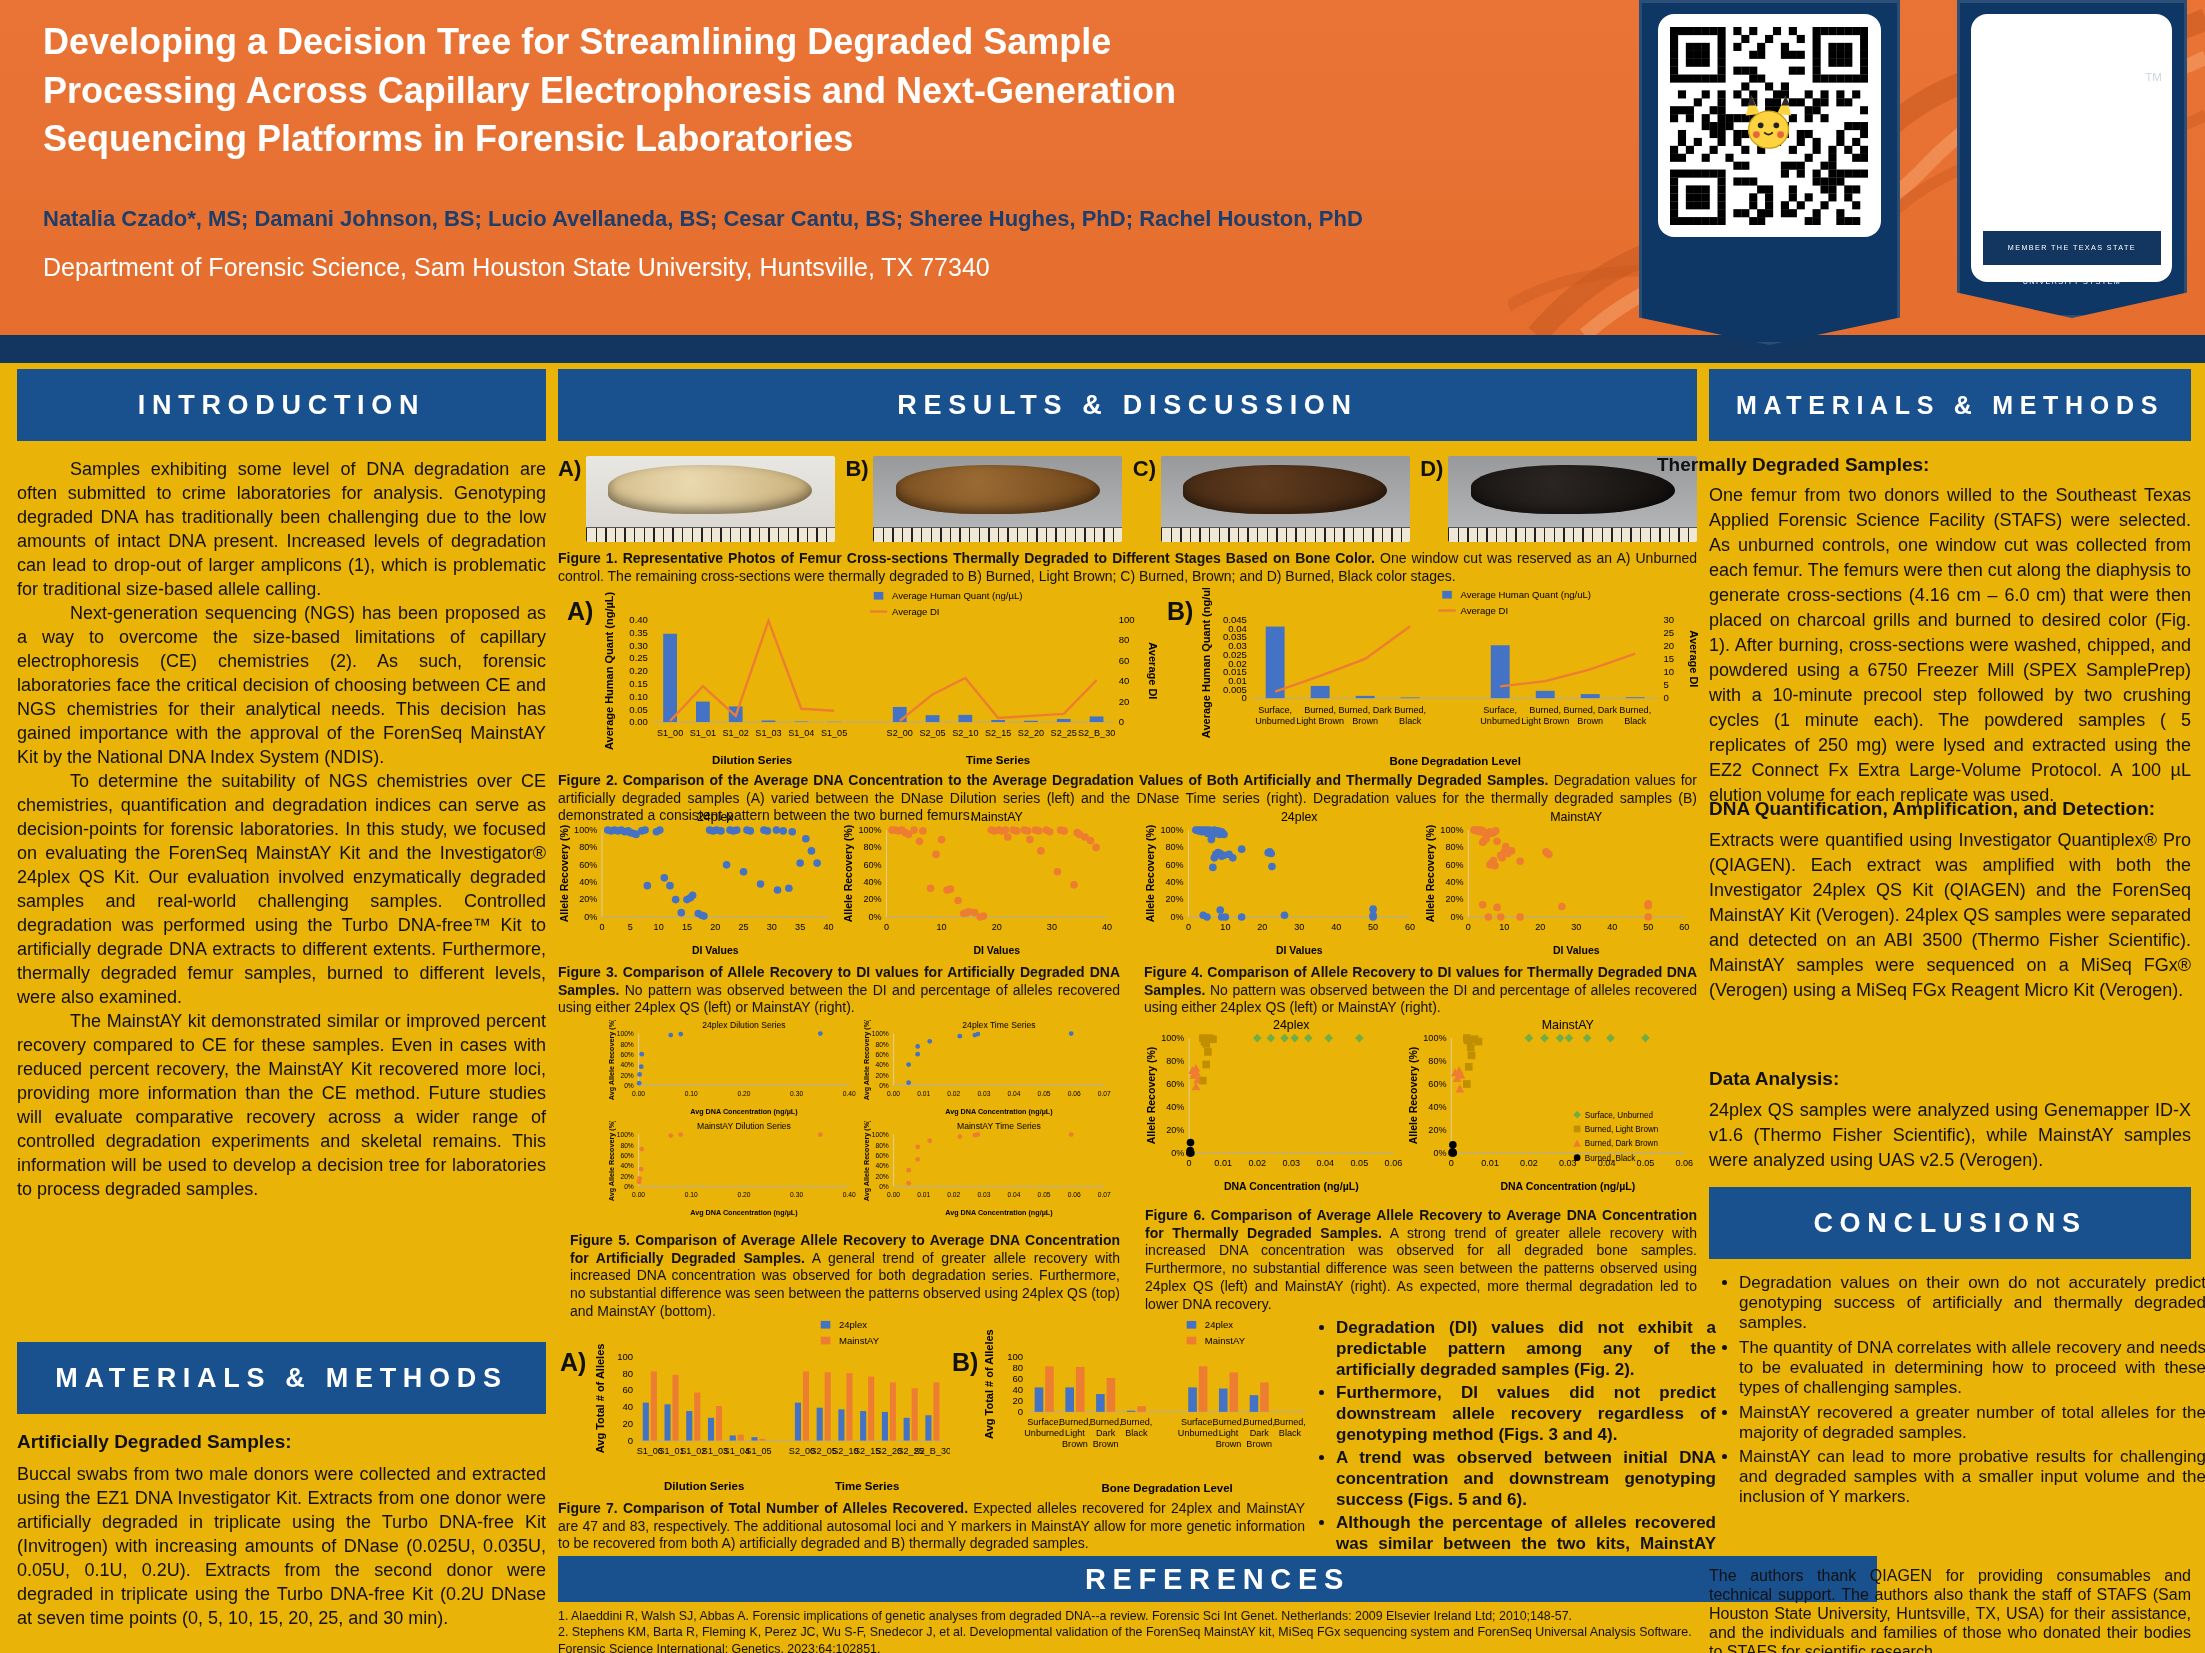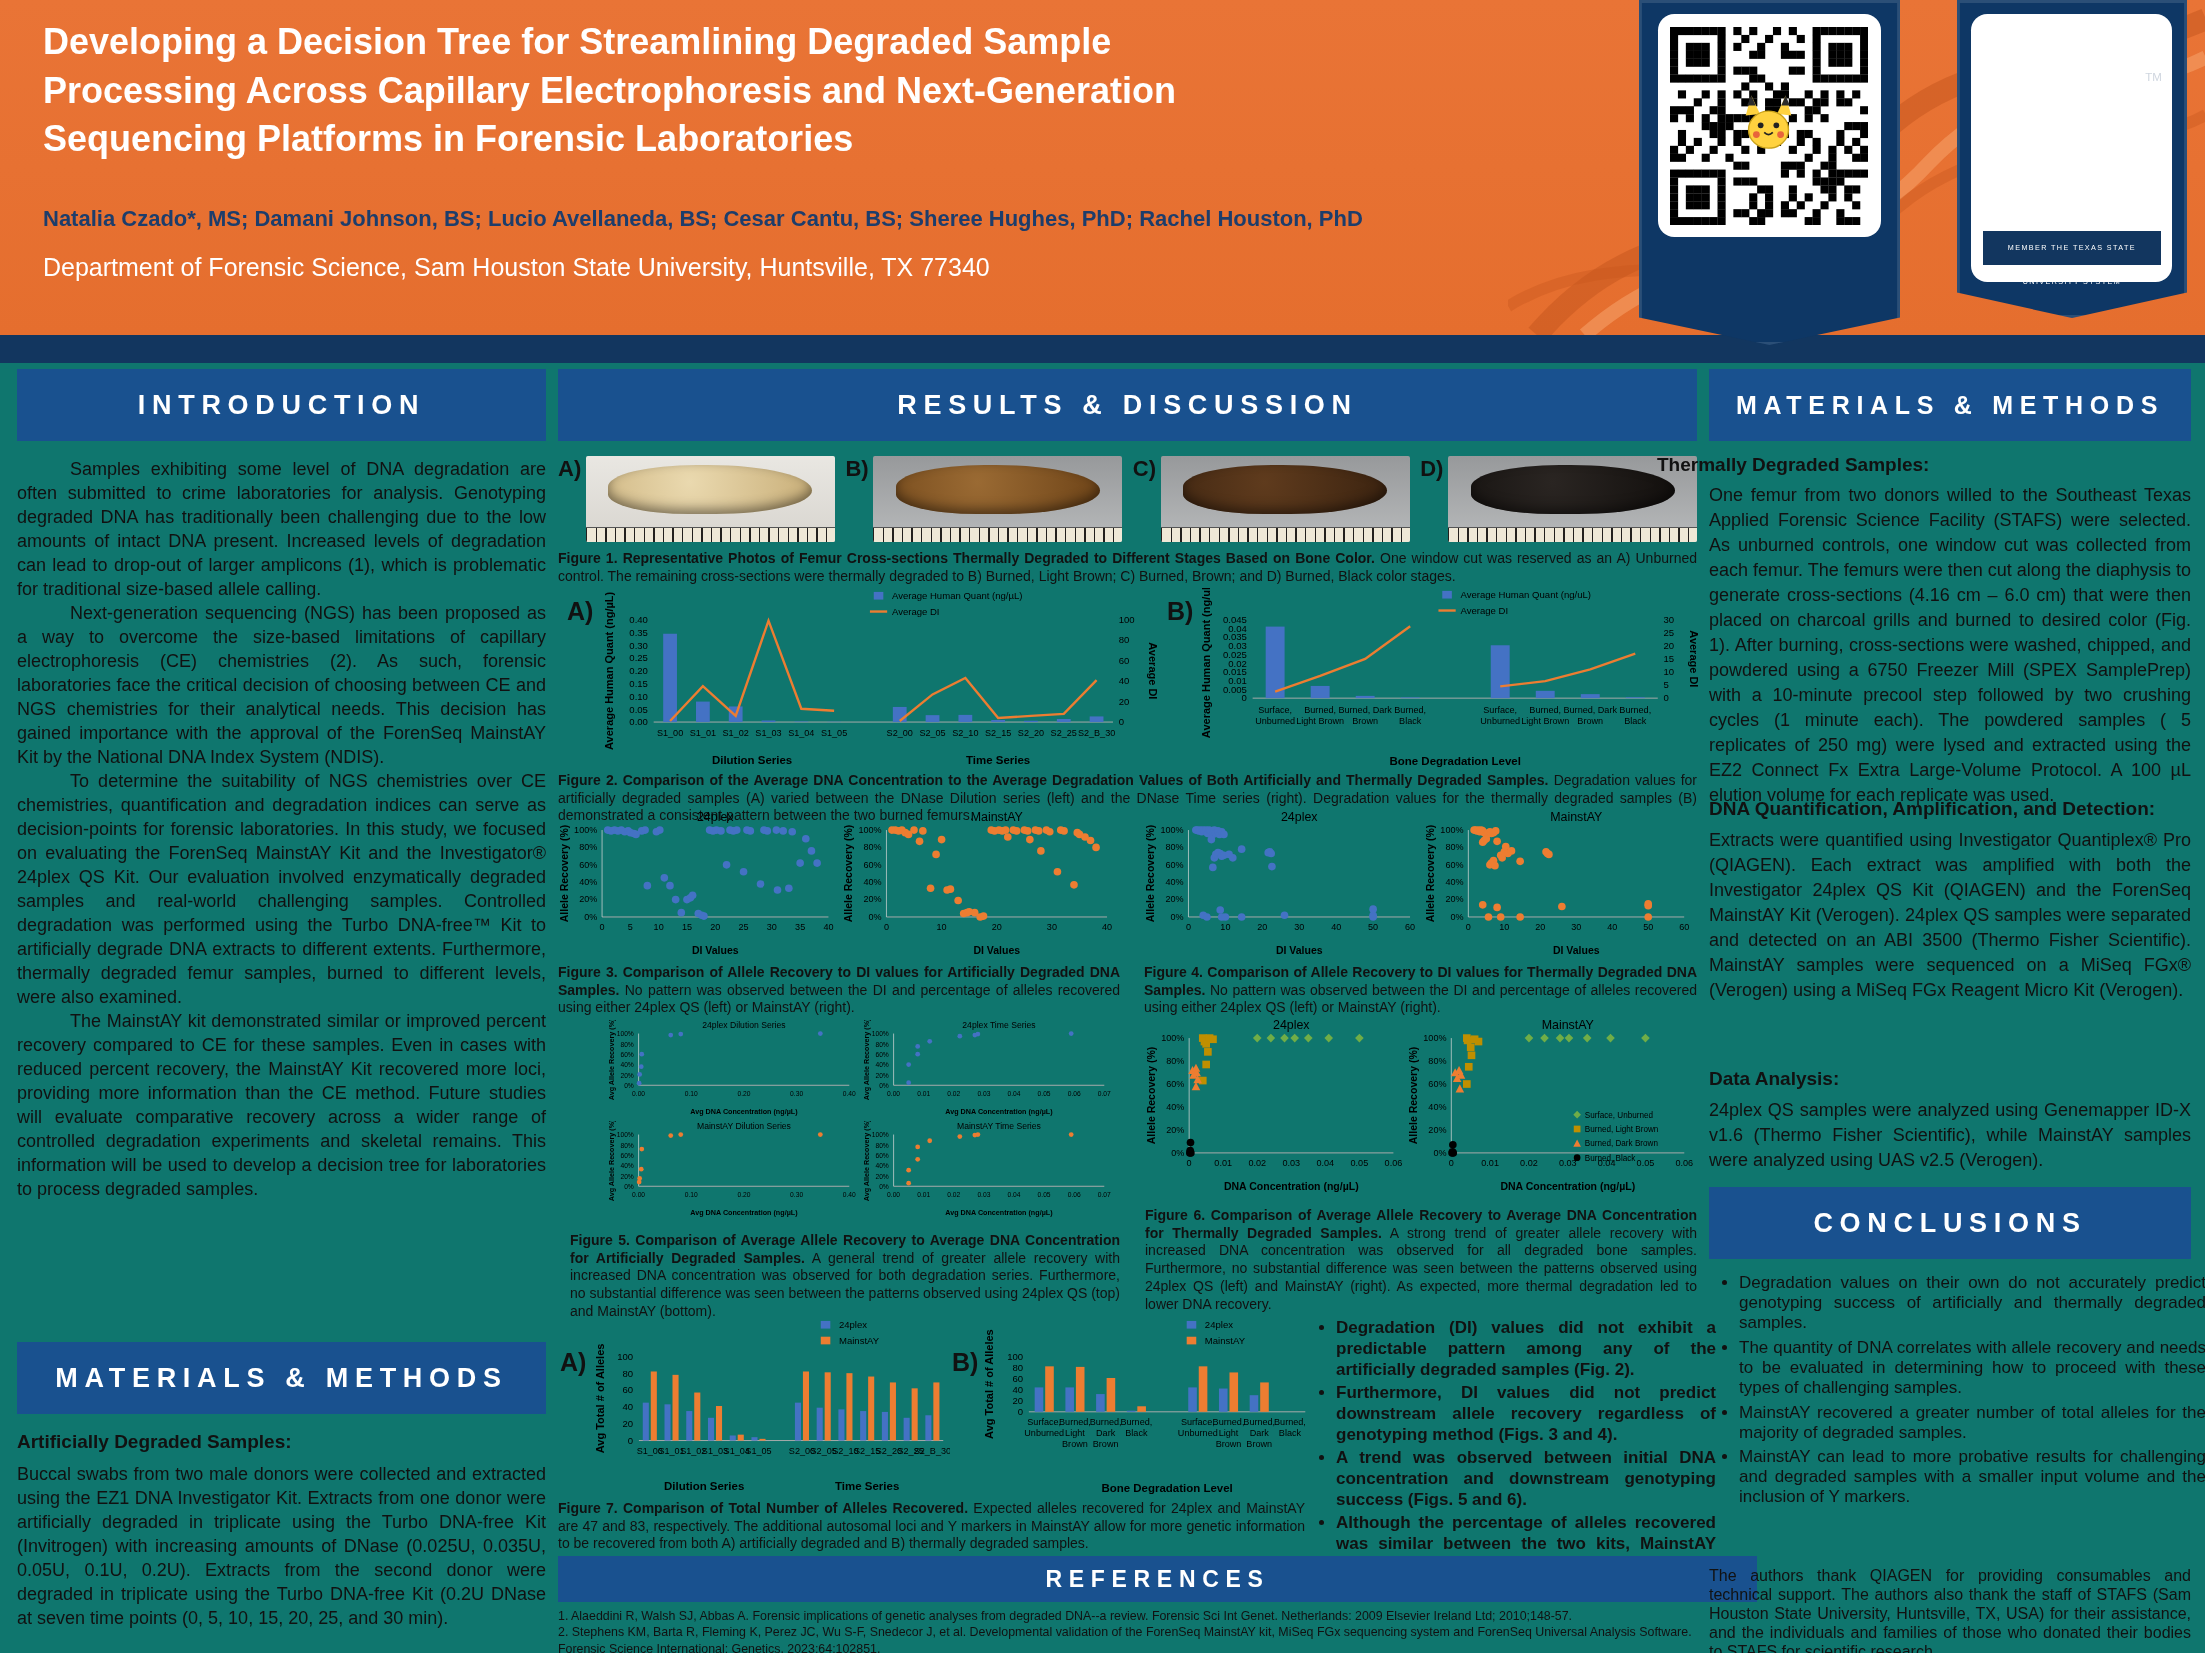--- a/index.html
+++ b/index.html
@@ -1,16 +1,16 @@
 <!DOCTYPE html>
 <html style="font-size:7.7px"><head>
 <meta charset="utf-8">
 <style>
   html,body{margin:0;padding:0;background:#fff;}
-  #poster{position:relative;width:2205px;height:1654px;background:#0f766e;overflow:hidden;
+  #poster{position:relative;width:2205px;height:1654px;background:#eab308;overflow:hidden;
           font-family:"Liberation Sans",sans-serif;color:#111;}
   .abs{position:absolute;}
   
   .banner{left:0;top:0;width:2205px;height:335px;background:linear-gradient(180deg,#E97436 0%,#E56E2E 100%);}
   .navband{left:0;top:335px;width:2205px;height:28px;background:#12365F;}
   .title-line{color:#fff;font-weight:bold;font-size:36px;line-height:48px;white-space:nowrap;}
   .authors{color:#1D3D6B;font-size:22px;font-weight:bold;white-space:nowrap;}
   .dept{color:#fff;font-size:25px;white-space:nowrap;}
   .pennant{background:#0E3765;clip-path:polygon(0 0,100% 0,100% 92%,50% 100%,0 92%);box-shadow:0 0 0 2.9px rgba(255,255,255,.12) inset;}
   .panel{background:#fff;border-radius:16.3px;position:absolute;}
@@ -1099,21 +1099,21 @@
     <li>Degradation (DI) values did not exhibit a predictable pattern among any of the artificially degraded samples (Fig. 2).</li>
     <li>Furthermore, DI values did not predict downstream allele recovery regardless of genotyping method (Figs. 3 and 4).</li>
     <li>A trend was observed between initial DNA concentration and downstream genotyping success (Figs. 5 and 6).</li>
     <li>Although the percentage of alleles recovered was similar between the two kits, MainstAY was able to recover a greater total number of alleles (Fig. 7).</li>
   </ul>
 
   <div class="abs cap" style="left:558px;top:1500px;width:747px">
     <span class="capb">Figure 7. Comparison of Total Number of Alleles Recovered.</span><span> Expected alleles recovered for 24plex and MainstAY are 47 and 83, respectively. The additional autosomal loci and Y markers in MainstAY allow for more genetic information to be recovered from both A) artificially degraded and B) thermally degraded samples.</span>
   </div>
 
-  <div class="abs hbar" style="left:558px;top:1556px;width:1199px;height:46px;line-height:46px;font-size:23px">REFERENCES</div>
+  <div class="abs hbar" style="left:558px;top:1556px;width:1319px;height:46px;line-height:46px;font-size:29px">REFERENCES</div>
   <div class="abs refs" style="left:558px;top:1608px;width:1139px">
     <div>1. Alaeddini R, Walsh SJ, Abbas A. Forensic implications of genetic analyses from degraded DNA--a review.  Forensic Sci Int Genet. Netherlands: 2009 Elsevier Ireland Ltd; 2010;148-57.</div>
     <div>2. Stephens KM, Barta R, Fleming K, Perez JC, Wu S-F, Snedecor J, et al. Developmental validation of the ForenSeq MainstAY kit, MiSeq FGx sequencing system and ForenSeq Universal Analysis Software. Forensic Science International: Genetics. 2023;64:102851.</div>
   </div>
 
   <div class="abs hbar" style="left:1709px;top:369px;width:482px;height:72px;line-height:72px;font-size:25px">MATERIALS &amp; METHODS</div>
   <div class="abs subhead" style="left:1657px;top:454px;width:482px">Thermally Degraded Samples:</div>
   <div class="abs rbody" style="left:1709px;top:483px;width:482px">One femur from two donors willed to the Southeast Texas Applied Forensic Science Facility (STAFS) were selected. As unburned controls, one window cut was collected from each femur. The femurs were then cut along the diaphysis to generate cross-sections (4.16 cm – 6.0 cm) that were then placed on charcoal grills and burned to desired color (Fig. 1). After burning, cross-sections were washed, chipped, and powdered using a 6750 Freezer Mill (SPEX SamplePrep) with a 10-minute precool step followed by two crushing cycles (1 minute each). The powdered samples ( 5 replicates of 250 mg) were lysed and extracted using the EZ2 Connect Fx Extra Large-Volume Protocol. A 100 µL elution volume for each replicate was used.</div>
   <div class="abs subhead" style="left:1709px;top:798px;width:482px">DNA Quantification, Amplification, and Detection:</div>
   <div class="abs rbody" style="left:1709px;top:828px;width:482px">Extracts were quantified using Investigator Quantiplex® Pro (QIAGEN). Each extract was amplified with both the Investigator 24plex QS Kit (QIAGEN) and the ForenSeq MainstAY Kit (Verogen). 24plex QS samples were separated and detected on an ABI 3500 (Thermo Fisher Scientific). MainstAY samples were sequenced on a MiSeq FGx® (Verogen) using a MiSeq FGx Reagent Micro Kit (Verogen).</div>

